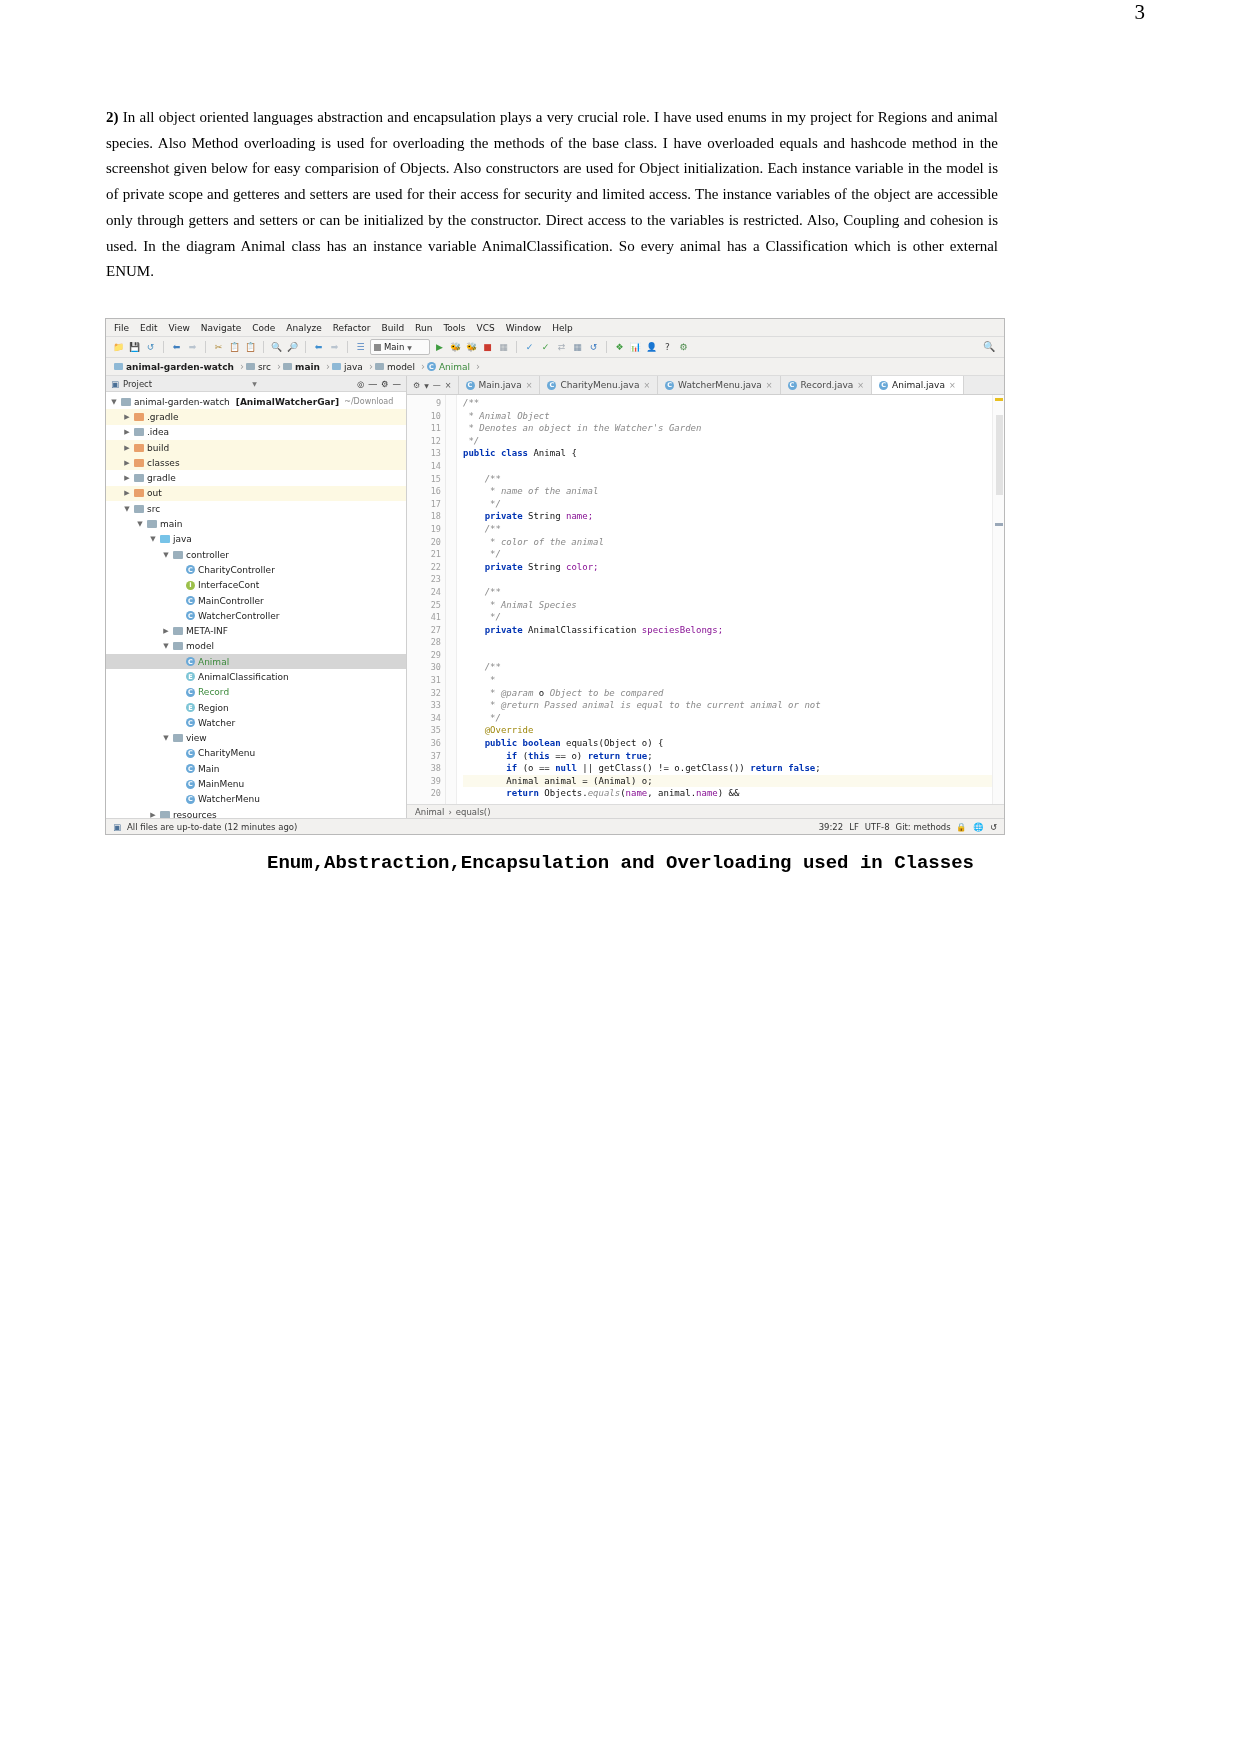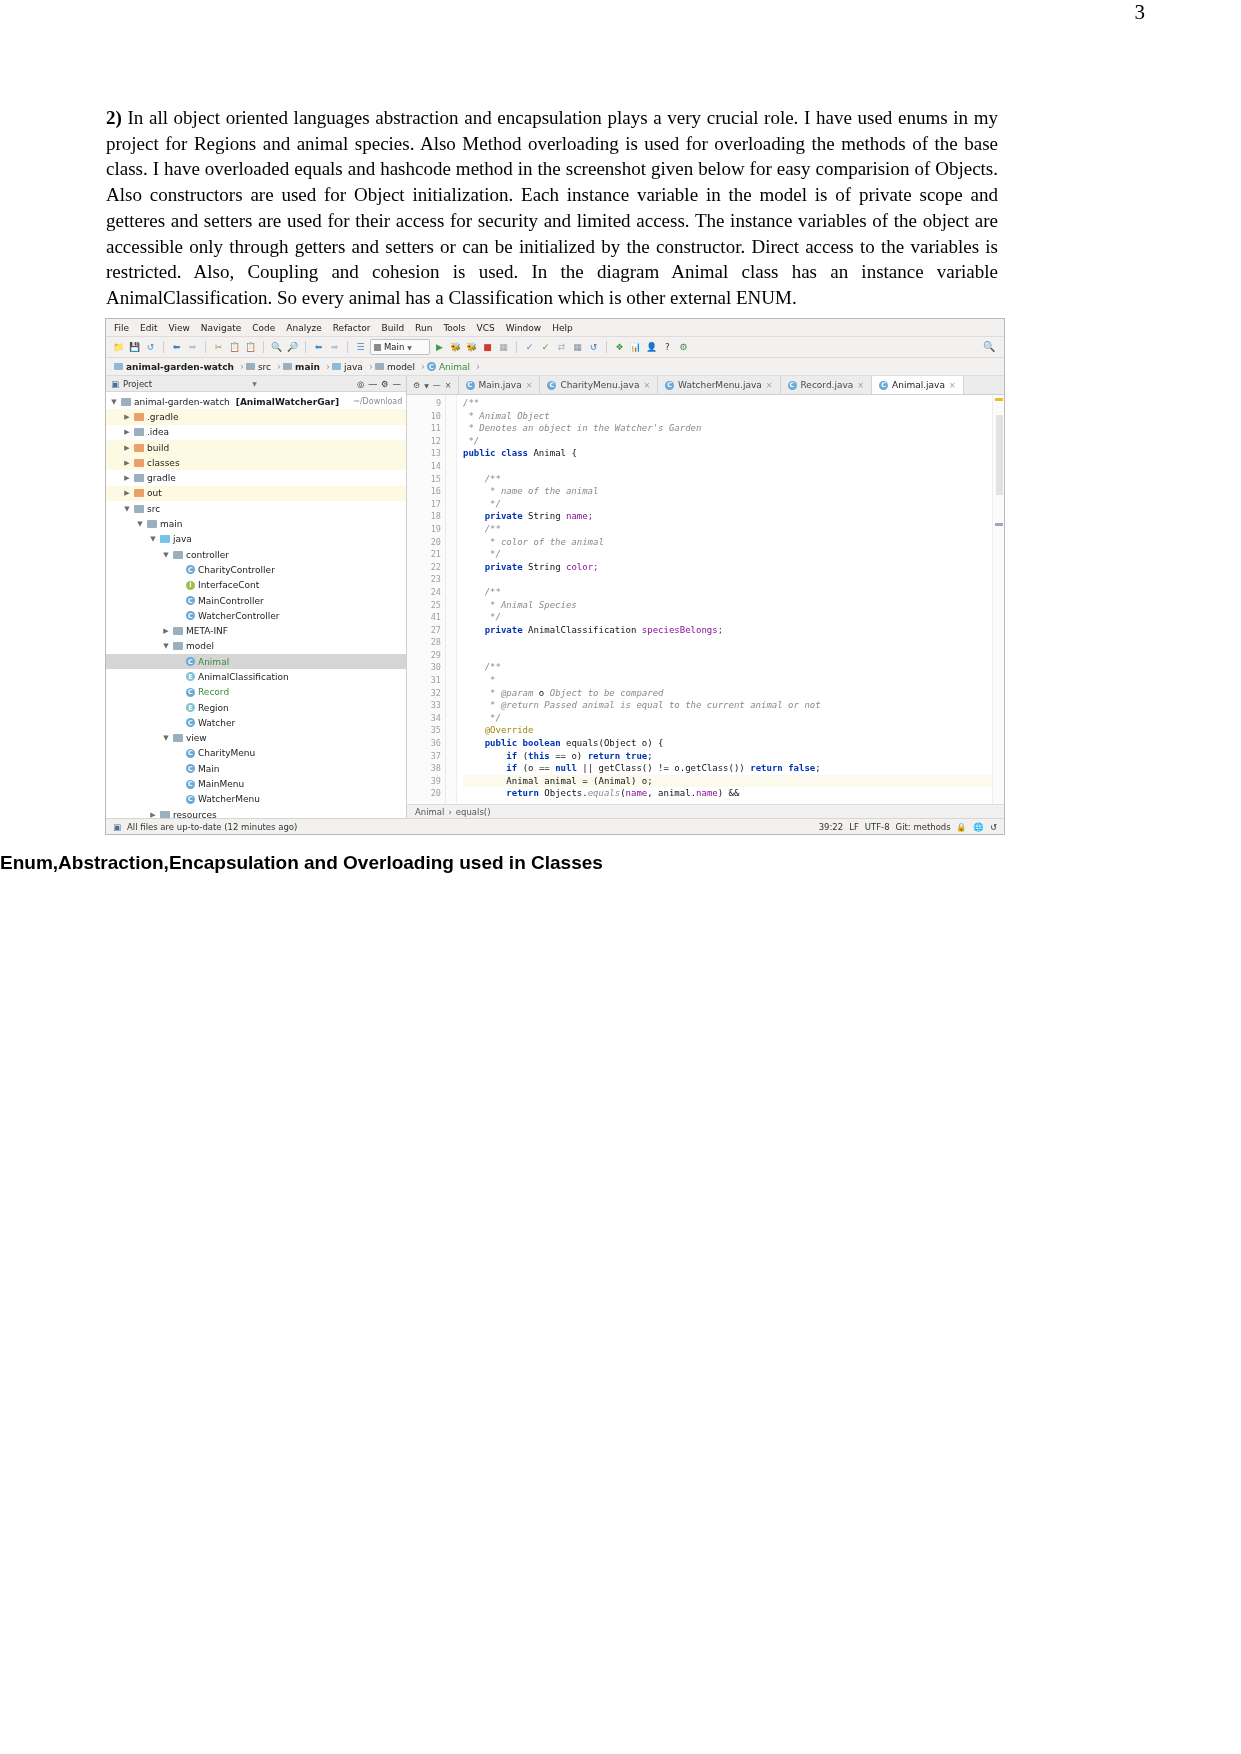--- a/index.html
+++ b/index.html
@@ -2,21 +2,21 @@
 <html><head>
 <meta charset="utf-8">
 <style>
   html,body{margin:0;padding:0;}
   body{
     width:1241px;height:1754px;background:#ffffff;
     font-family:"Liberation Serif",serif;position:relative;overflow:hidden;
   }
   .page-number{position:absolute;top:0;right:96px;font-size:21px;color:#000;}
   .doc-body{position:absolute;left:106px;top:105px;width:892px;}
-  .para{font-size:19px;line-height:25.7px;text-align:justify;color:#000;margin:0;}
+  .para{font-size:15px;line-height:25.7px;text-align:justify;color:#000;margin:0;}
   .para b{font-weight:bold;}
 
   
   .ide{
     position:absolute;left:105px;top:318px;width:900px;height:517px;
     background:#f2f1ef;border:1px solid #b9b9b9;box-sizing:border-box;
     font-family:"DejaVu Sans",sans-serif;font-size:8.5px;color:#2b2b2b;
     overflow:hidden;
   }
   .menubar{height:17px;display:flex;align-items:center;gap:11px;padding:0 8px;
@@ -90,22 +90,22 @@
   .tag{color:#8a8a8a;font-style:italic;}
   .hlline{background:#fcfaed;}
   .marker-col{position:absolute;right:0;top:0;width:11px;height:100%;background:#fbfbfb;border-left:1px solid #eee;}
   .mk{position:absolute;right:1px;width:8px;height:3px;}
 
   .bcbar{height:13px;background:#f2f1ef;border-top:1px solid #dcdcdc;display:flex;align-items:center;
      padding:0 8px;gap:4px;font-size:8.5px;color:#555;}
   .statusbar{height:16px;background:#f2f1ef;border-top:1px solid #d6d6d6;display:flex;align-items:center;
      padding:0 7px;gap:6px;font-size:8.5px;color:#333;}
   .statusbar .spacer{flex:1;}
-  .caption{position:absolute;left:0;top:852px;width:1241px;
-     font-family:Liberation Sans, sans-serif;font-weight:bold;font-size:19px;color:#000;}
+  .caption{position:absolute;left:0;top:852px;width:1241px;text-align:center;
+     font-family:Liberation Mono, monospace;font-weight:bold;font-size:19px;color:#000;}
 </style>
 </head>
 <body>
 
 <div class="page-number">3</div>
 
 <div class="doc-body">
   <p class="para"><b>2)</b><span> In all object oriented languages abstraction and encapsulation plays a very crucial role. I have used enums in my project for Regions and animal species. Also Method overloading is used for overloading the methods of the base class. I have overloaded equals and hashcode method in the screenshot given below for easy comparision of Objects. Also constructors are used for Object initialization. Each instance variable in the model is of private scope and getteres and setters are used for their access for security and limited access. The instance variables of the object are accessible only through getters and setters or can be initialized by the constructor. Direct access to the variables is restricted. Also, Coupling and cohesion is used. In the diagram Animal class has an instance variable AnimalClassification. So every animal has a Classification which is other external ENUM.</span></p>
 </div>
 
@@ -217,21 +217,21 @@
         <span>―</span>
         <span>⚙</span>
         <span>—</span>
       </div>
       <div class="tree" id="tree">
           <div class="trow" style="padding-left: 4px;">
             <span class="arrow">▼</span>
             <span class="folder"></span>
             <span class="tlabel">animal-garden-watch</span>
             <span class="tlabel bold" style="margin-left: 3px;">[AnimalWatcherGar]</span>
-            <span class="tlabel dim" style="margin-left: 11px;">~/Download</span>
+            <span class="tlabel dim" style="margin-left: 2px;">~/Download</span>
           </div>
           <div class="trow hl-yellow" style="padding-left: 17px;">
             <span class="arrow">▶</span>
             <span class="folder orange"></span>
             <span class="tlabel">.gradle</span>
           </div>
           <div class="trow" style="padding-left: 17px;">
             <span class="arrow">▶</span>
             <span class="folder"></span>
             <span class="tlabel">.idea</span>

